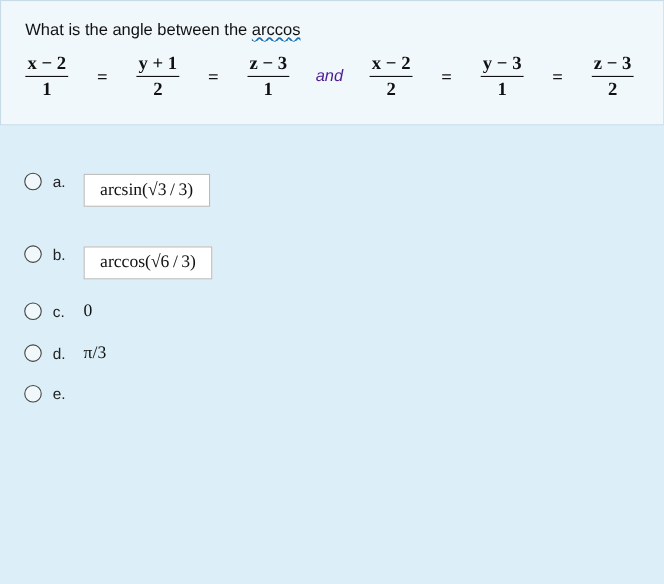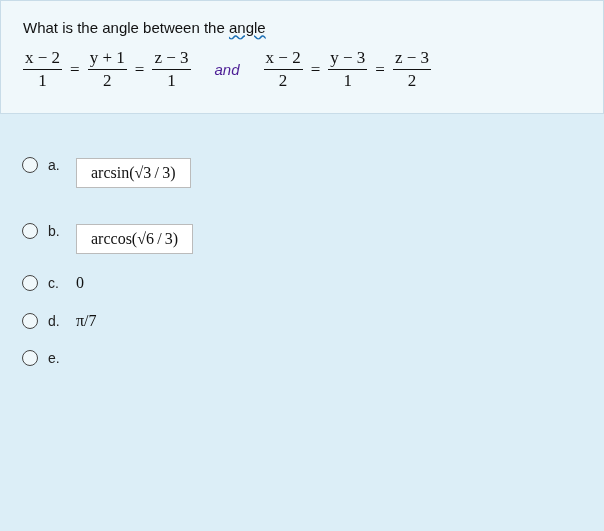--- a/index.html
+++ b/index.html
@@ -39,21 +39,22 @@
       align-items: center;
       gap: 18px;
       font-size: 17px;
       color: #111;
       flex-wrap: wrap;
     }
 
     .fraction-group {
       display: flex;
       align-items: center;
-      gap: 6px;
+      gap: 24px;
+      font-weight: bold;
     }
 
     .fraction {
       display: inline-flex;
       flex-direction: column;
       align-items: center;
       font-size: 17px;
     }
 
     .fraction .numerator {
@@ -134,21 +135,21 @@
       font-family: 'Times New Roman', Times, serif;
       font-size: 16px;
       color: #111;
     }
   </style>
 </head>
 <body>
 
 <div class="question-box">
   <div class="question-title">
-    <span>What is the angle between the </span><span class="underline-wavy">angle</span>
+    <span>What is the angle between the </span><span class="underline-wavy">arccos</span>
   </div>
   <div class="equation-row">
 
     <div class="fraction-group">
       <div class="fraction">
         <div class="numerator">x − 2</div>
         <div class="denominator">1</div>
       </div>
       <span class="eq-sign">=</span>
       <div class="fraction">
@@ -203,21 +204,21 @@
 
   <div class="option-row">
     <div class="radio-circle"></div>
     <span class="option-label">c.</span>
     <span class="option-text">0</span>
   </div>
 
   <div class="option-row">
     <div class="radio-circle"></div>
     <span class="option-label">d.</span>
-    <span class="option-text">π/7</span>
+    <span class="option-text">π/3</span>
   </div>
 
   <div class="option-row">
     <div class="radio-circle"></div>
     <span class="option-label">e.</span>
   </div>
 
 </div>
 
 </body></html>

